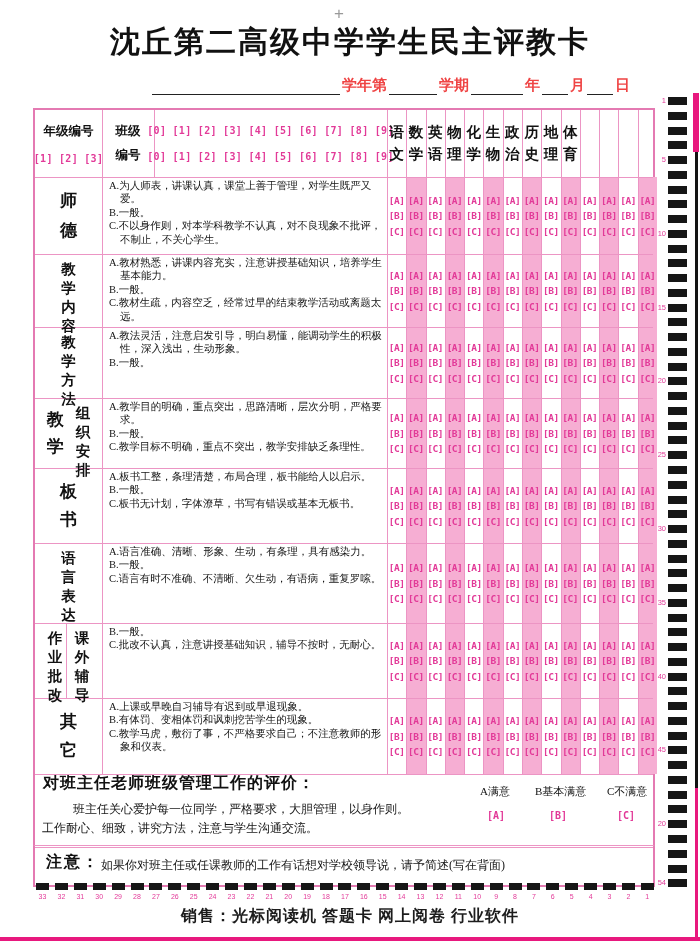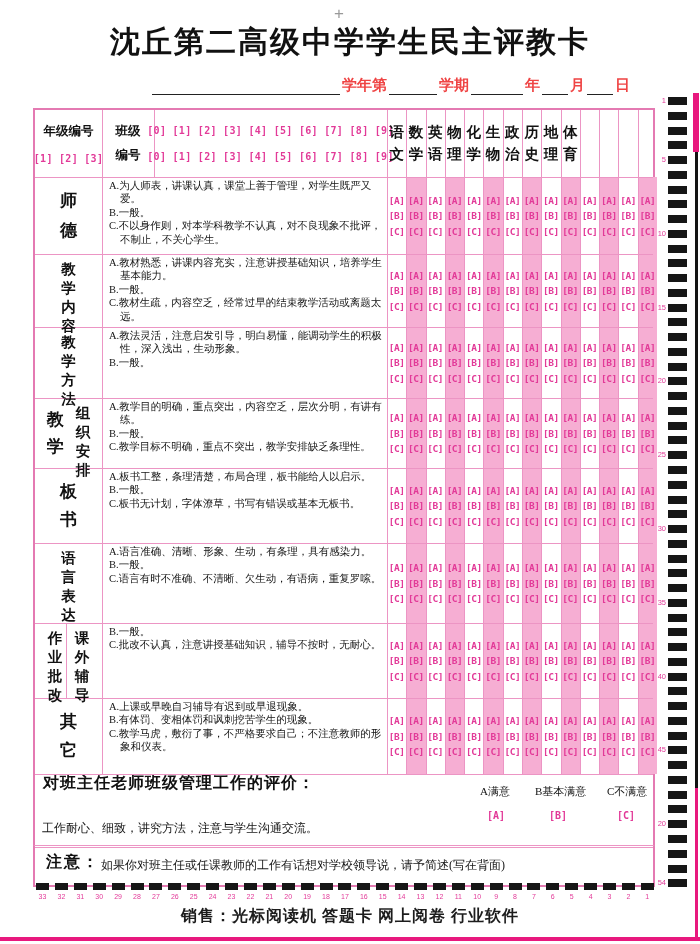--- a/index.html
+++ b/index.html
@@ -402,21 +402,21 @@
         <span>学</span>
       </div>
       <div class="stack s4">
         <span>组</span>
         <span>织</span>
         <span>安</span>
         <span>排</span>
       </div>
     </div>
     <div class="desccell" style="left: 67px; top: 288px; width: 285px; height: 70px;">
-      <div class="opt">A.教学目的明确，重点突出，内容空乏，层次分明，有讲有练。</div>
+      <div class="opt">A.教学目的明确，重点突出，思路清晰，层次分明，严格要求。</div>
       <div class="opt">B.一般。</div>
       <div class="opt">C.教学目标不明确，重点不突出，教学安排缺乏条理性。</div>
     </div>
     <div class="bubbles" style="left: 352px; top: 288px; width: 19.2857px; height: 70px;">
       <span>[A]</span>
       <span>[B]</span>
       <span>[C]</span>
     </div>
     <div class="bubbles" style="left: 371.286px; top: 288px; width: 19.2857px; height: 70px;">
       <span>[A]</span>
@@ -840,20 +840,21 @@
     <div class="hline" style="top: 358px;"></div>
     <div class="hline" style="top: 433px;"></div>
     <div class="hline" style="top: 513px;"></div>
     <div class="hline" style="top: 588px;"></div>
     <div class="hline" style="top: 664px;"></div>
     <div class="hline" style="top: 737px;"></div>
   </div>
 
 <div class="eval">
   <div class="eval-title">对班主任老师班级管理工作的评价：</div>
+  <div class="eval-l1">班主任关心爱护每一位同学，严格要求，大胆管理，以身作则。</div>
   <div class="eval-l2">工作耐心、细致，讲究方法，注意与学生沟通交流。</div>
   <span class="eval-opt" style="left:445px">A满意</span>
   <span class="eval-opt" style="left:500px">B基本满意</span>
   <span class="eval-opt" style="left:572px">C不满意</span>
   <span class="eval-bub" style="left:452px">[A]</span>
   <span class="eval-bub" style="left:514px">[B]</span>
   <span class="eval-bub" style="left:582px">[C]</span>
 </div>
 
 <div class="notice">

